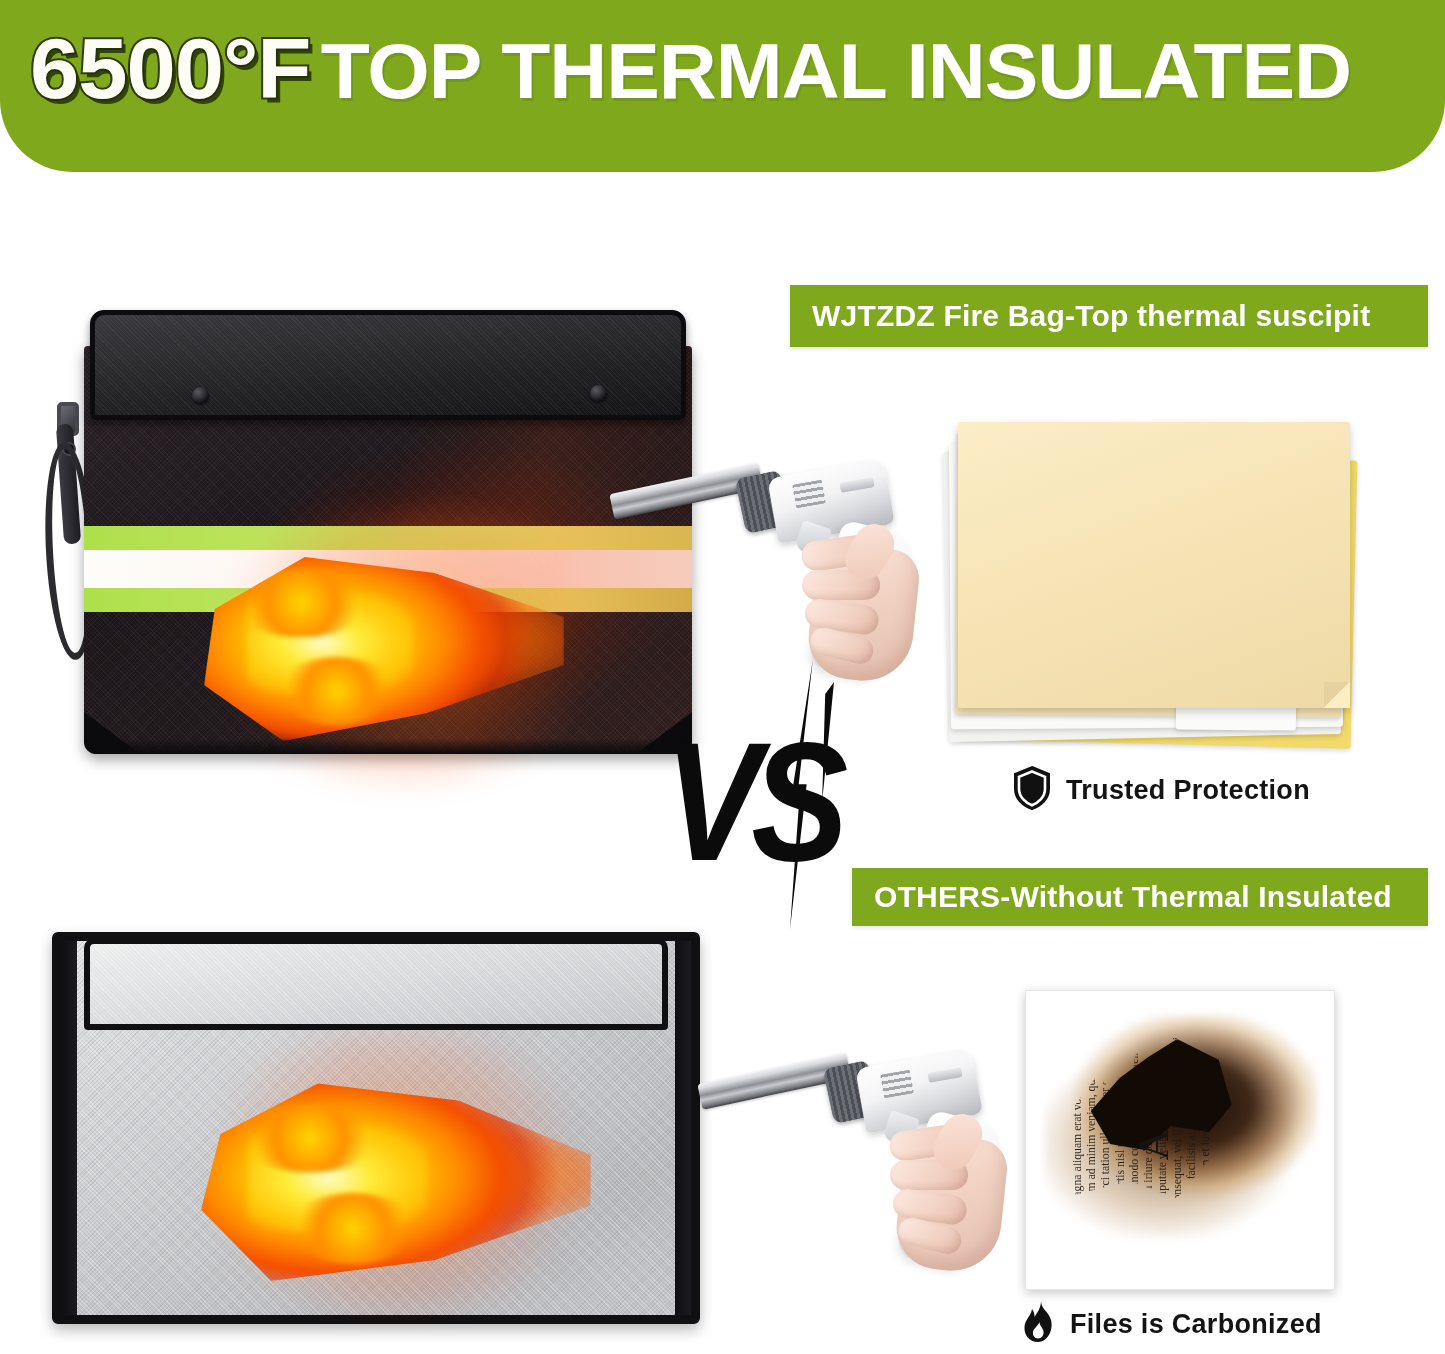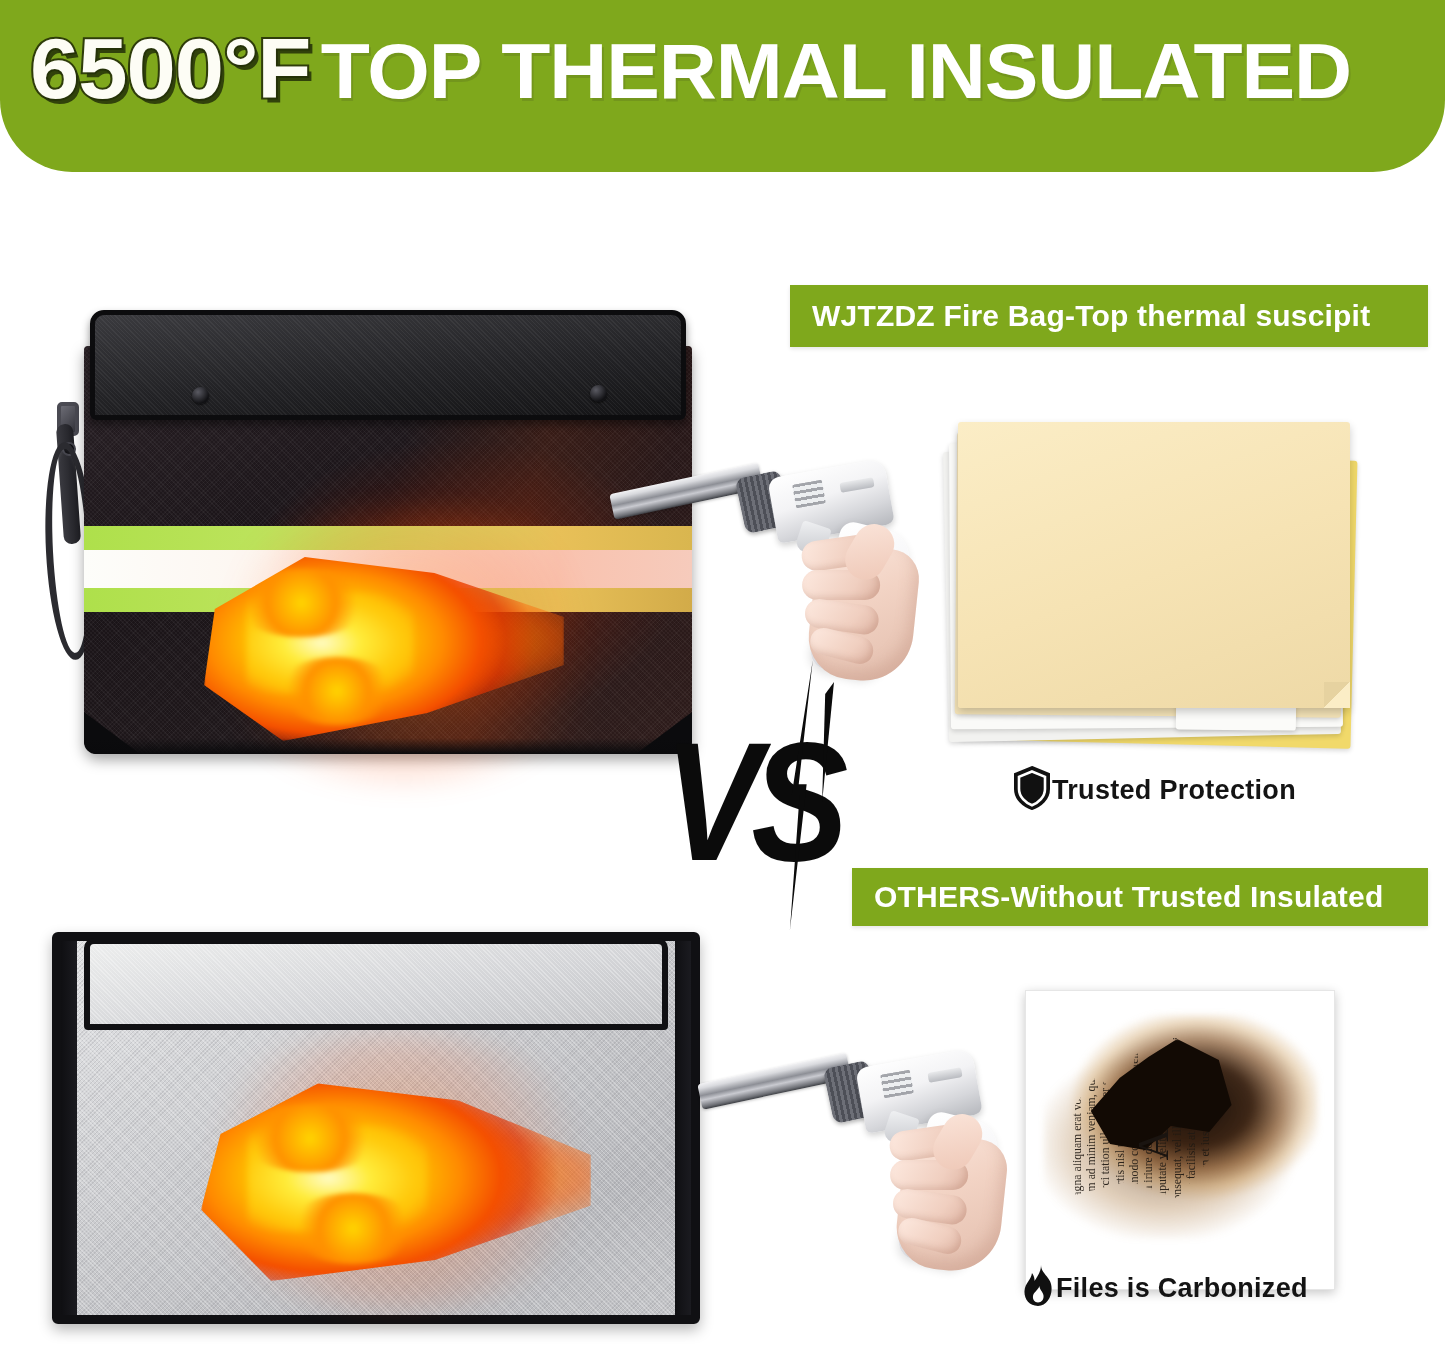--- a/index.html
+++ b/index.html
@@ -330,28 +330,28 @@
     opacity:.92;
     overflow:hidden;
   }
   .burn-cap{
     position:absolute; left:112px; top:128px;
     font-family:"Liberation Serif",serif; font-size:44px; color:#1a1410;
     transform:rotate(-90deg);
   }
 
   
-  .badge{ position:absolute; display:flex; align-items:center; }
+  .badge{ position:absolute; display:flex; align-items:center; gap:14px; }
   .badge-text{
     font-size:27px; font-weight:bold; color:#141414; white-space:nowrap;
     font-family:"Liberation Sans Narrow","Liberation Sans",sans-serif;
     letter-spacing:.3px;
   }
   #badge-trusted{ left:1012px; top:765px; }
-  #badge-carbonized{ left:1022px; top:1264px; }
+  #badge-carbonized{ left:1022px; top:1300px; }
 
   
   #bag-silver-wrap{ position:absolute; left:52px; top:932px; width:670px; height:398px; }
   .bag-silver-body{
     position:absolute; left:0; top:0; width:648px; height:392px;
     background:
       repeating-linear-gradient(45deg,rgba(255,255,255,.28) 0 1px,rgba(0,0,0,0) 1px 3px),
       repeating-linear-gradient(-45deg,rgba(130,130,136,.22) 0 1px,rgba(0,0,0,0) 1px 3px),
       linear-gradient(150deg,#e3e4e6 0%,#c9cacd 45%,#b7b8bc 78%,#c5c6c9 100%);
     border:9px solid #101013;
@@ -464,21 +464,21 @@
   <span class="badge-text">Trusted Protection</span>
 </div>
 
 <div id="vs-graphic">
   <div id="vs-text">VS</div>
   <div class="vs-bolt" id="vs-bolt-main"></div>
   <div class="vs-bolt" id="vs-bolt-sliver"></div>
 </div>
 
 <div class="green-label" id="label-others">
-  <span>OTHERS-Without Trusted Insulated</span>
+  <span>OTHERS-Without Thermal Insulated</span>
 </div>
 
 <div id="bag-silver-wrap">
   <div class="bag-silver-body">
     <div class="bag-silver-side l"></div>
     <div class="bag-silver-side r"></div>
 
     <div class="heat-glow" style="left:120px; top:90px; width:430px; height:280px;"></div>
 
     <div class="flame" id="flame-silver">

